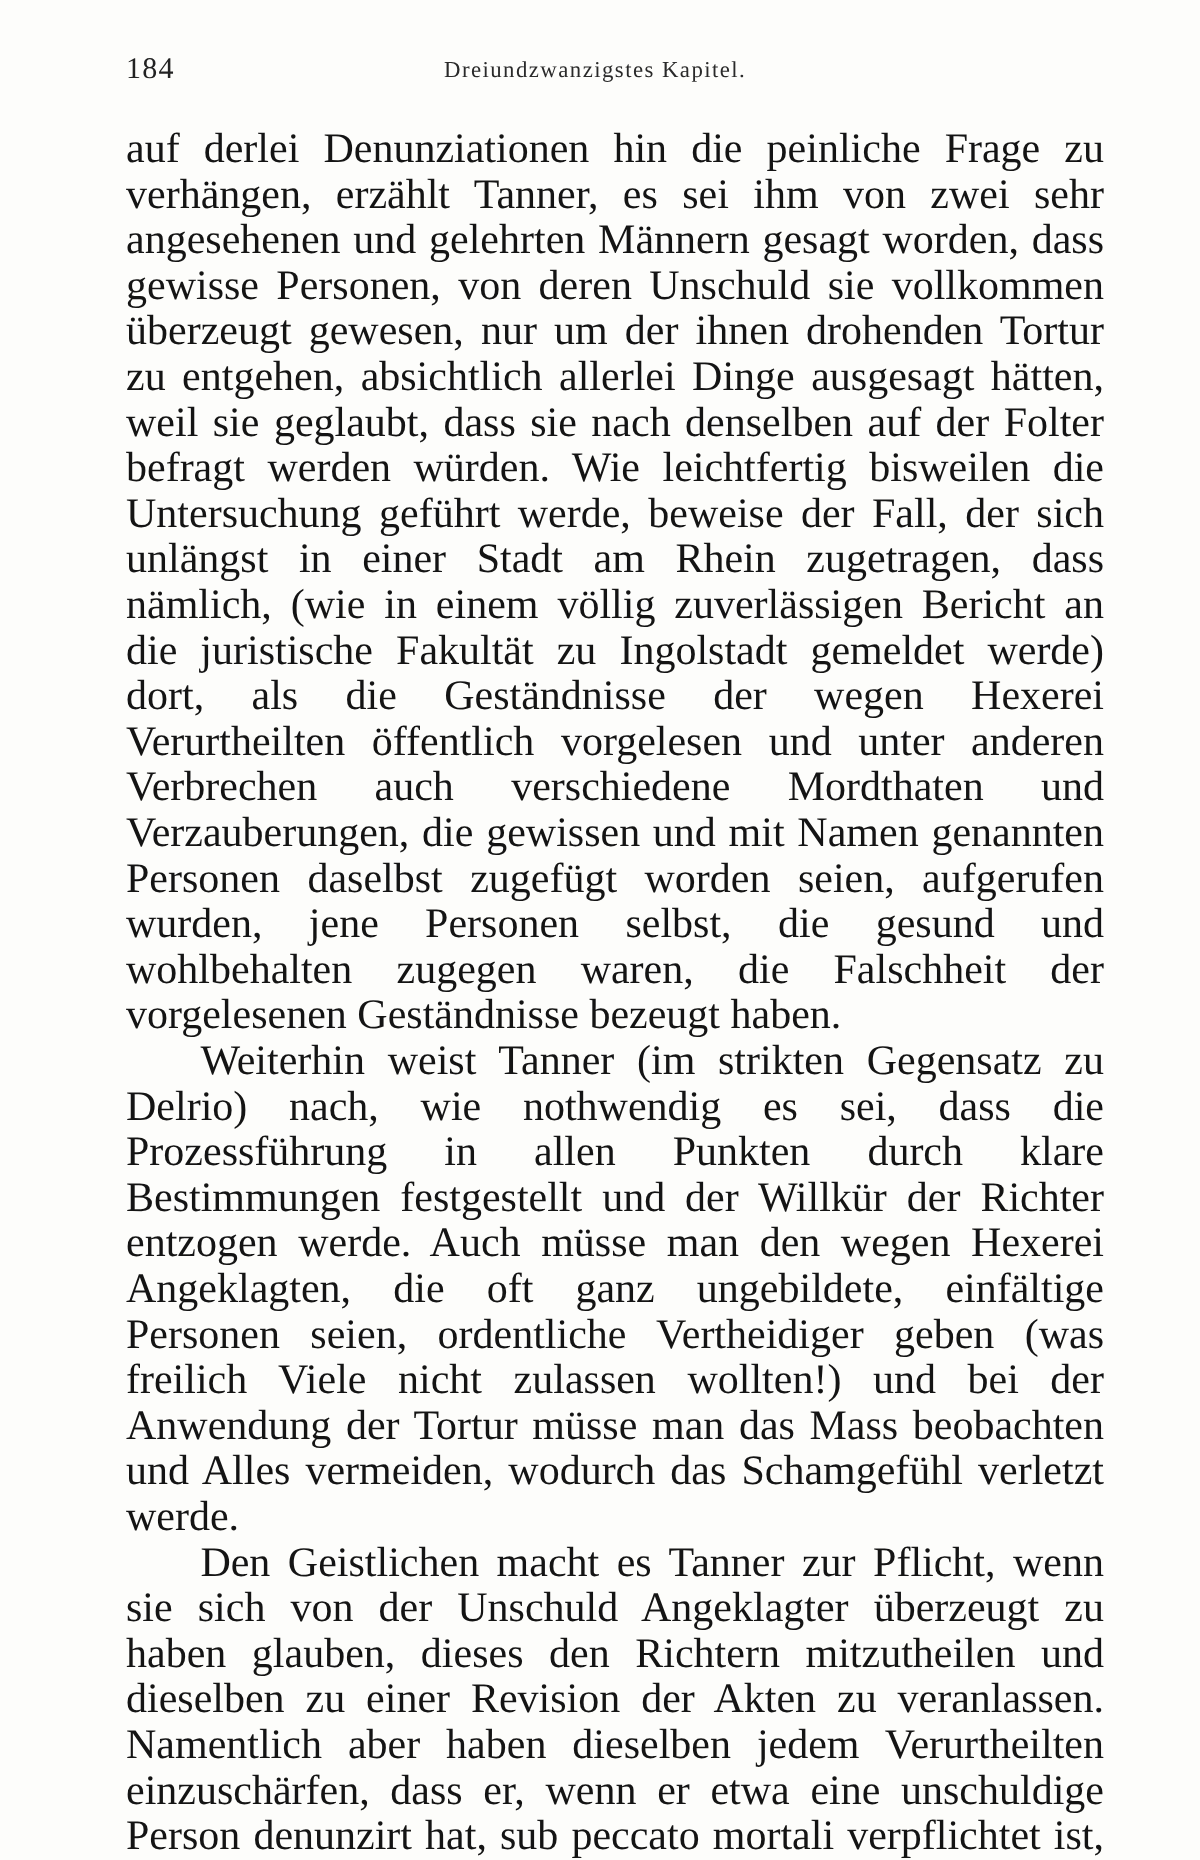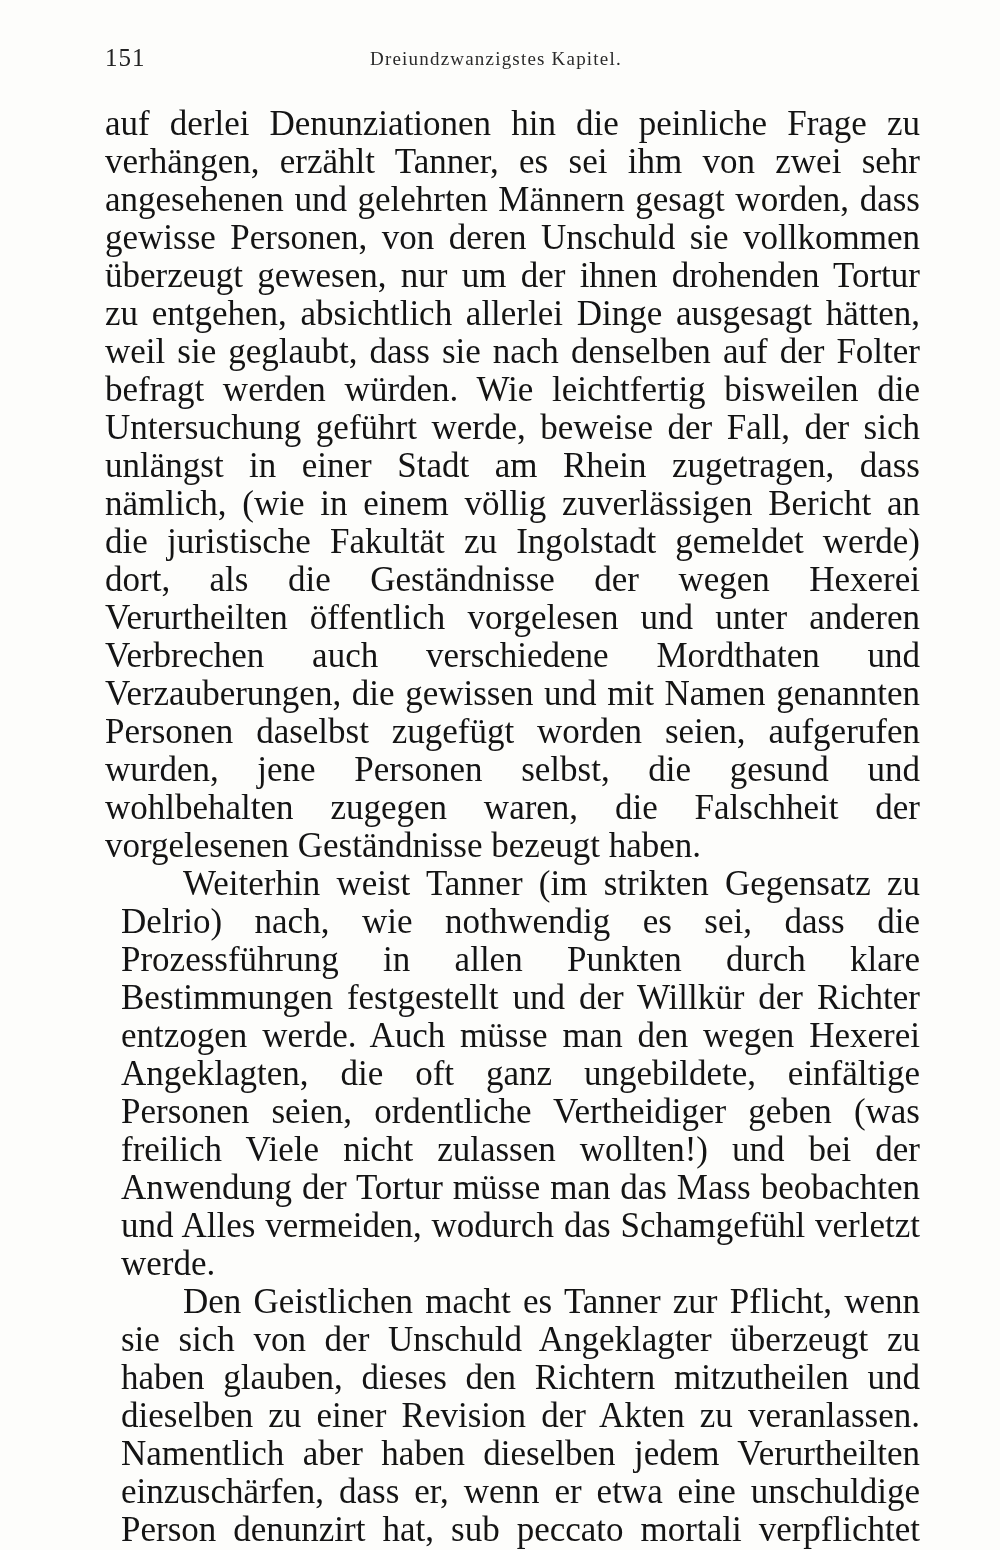--- a/index.html
+++ b/index.html
@@ -56,33 +56,32 @@
   p.para {
     margin: 0;
     font-size: 35px;
     line-height: 38px;
     text-align: justify;
     text-justify: inter-word;
     color: #141414;
   }
   p.para.indent {
     text-indent: 62px;
-    margin-left: 16px;
   }
   .last-line {
     text-align: left;
   }
 </style>
 </head>
 <body>
 
 <div class="page">
 
   <div class="header">
-    <div class="folio">151</div>
+    <div class="folio">184</div>
     <div class="running-title">Dreiundzwanzigstes Kapitel.</div>
   </div>
 
   <div class="body-text">
     <p class="para">auf derlei Denunziationen hin die peinliche Frage zu verhängen, erzählt Tanner, es sei ihm von zwei sehr angesehenen und gelehrten Männern gesagt worden, dass gewisse Personen, von deren Unschuld sie vollkommen überzeugt gewesen, nur um der ihnen drohenden Tortur zu entgehen, absichtlich allerlei Dinge ausgesagt hätten, weil sie geglaubt, dass sie nach denselben auf der Folter befragt werden würden. Wie leichtfertig bisweilen die Untersuchung geführt werde, beweise der Fall, der sich unlängst in einer Stadt am Rhein zugetragen, dass nämlich, (wie in einem völlig zuverlässigen Bericht an die juristische Fakultät zu Ingolstadt gemeldet werde) dort, als die Geständnisse der wegen Hexerei Verurtheilten öffentlich vorgelesen und unter anderen Verbrechen auch verschiedene Mordthaten und Verzauberungen, die gewissen und mit Namen genannten Personen daselbst zugefügt worden seien, aufgerufen wurden, jene Personen selbst, die gesund und wohlbehalten zugegen waren, die Falschheit der vorgelesenen Geständnisse bezeugt haben.</p>
     <p class="para indent">Weiterhin weist Tanner (im strikten Gegensatz zu Delrio) nach, wie nothwendig es sei, dass die Prozessführung in allen Punkten durch klare Bestimmungen festgestellt und der Willkür der Richter entzogen werde. Auch müsse man den wegen Hexerei Angeklagten, die oft ganz ungebildete, einfältige Personen seien, ordentliche Vertheidiger geben (was freilich Viele nicht zulassen wollten!) und bei der Anwendung der Tortur müsse man das Mass beobachten und Alles vermeiden, wodurch das Schamgefühl verletzt werde.</p>
     <p class="para indent">Den Geistlichen macht es Tanner zur Pflicht, wenn sie sich von der Unschuld Angeklagter überzeugt zu haben glauben, dieses den Richtern mitzutheilen und dieselben zu einer Revision der Akten zu veranlassen. Namentlich aber haben dieselben jedem Verurtheilten einzuschärfen, dass er, wenn er etwa eine unschuldige Person denunzirt hat, sub peccato mortali verpflichtet ist, diese falsche Aussage zu widerrufen.</p>
   </div>
 
 </div>

